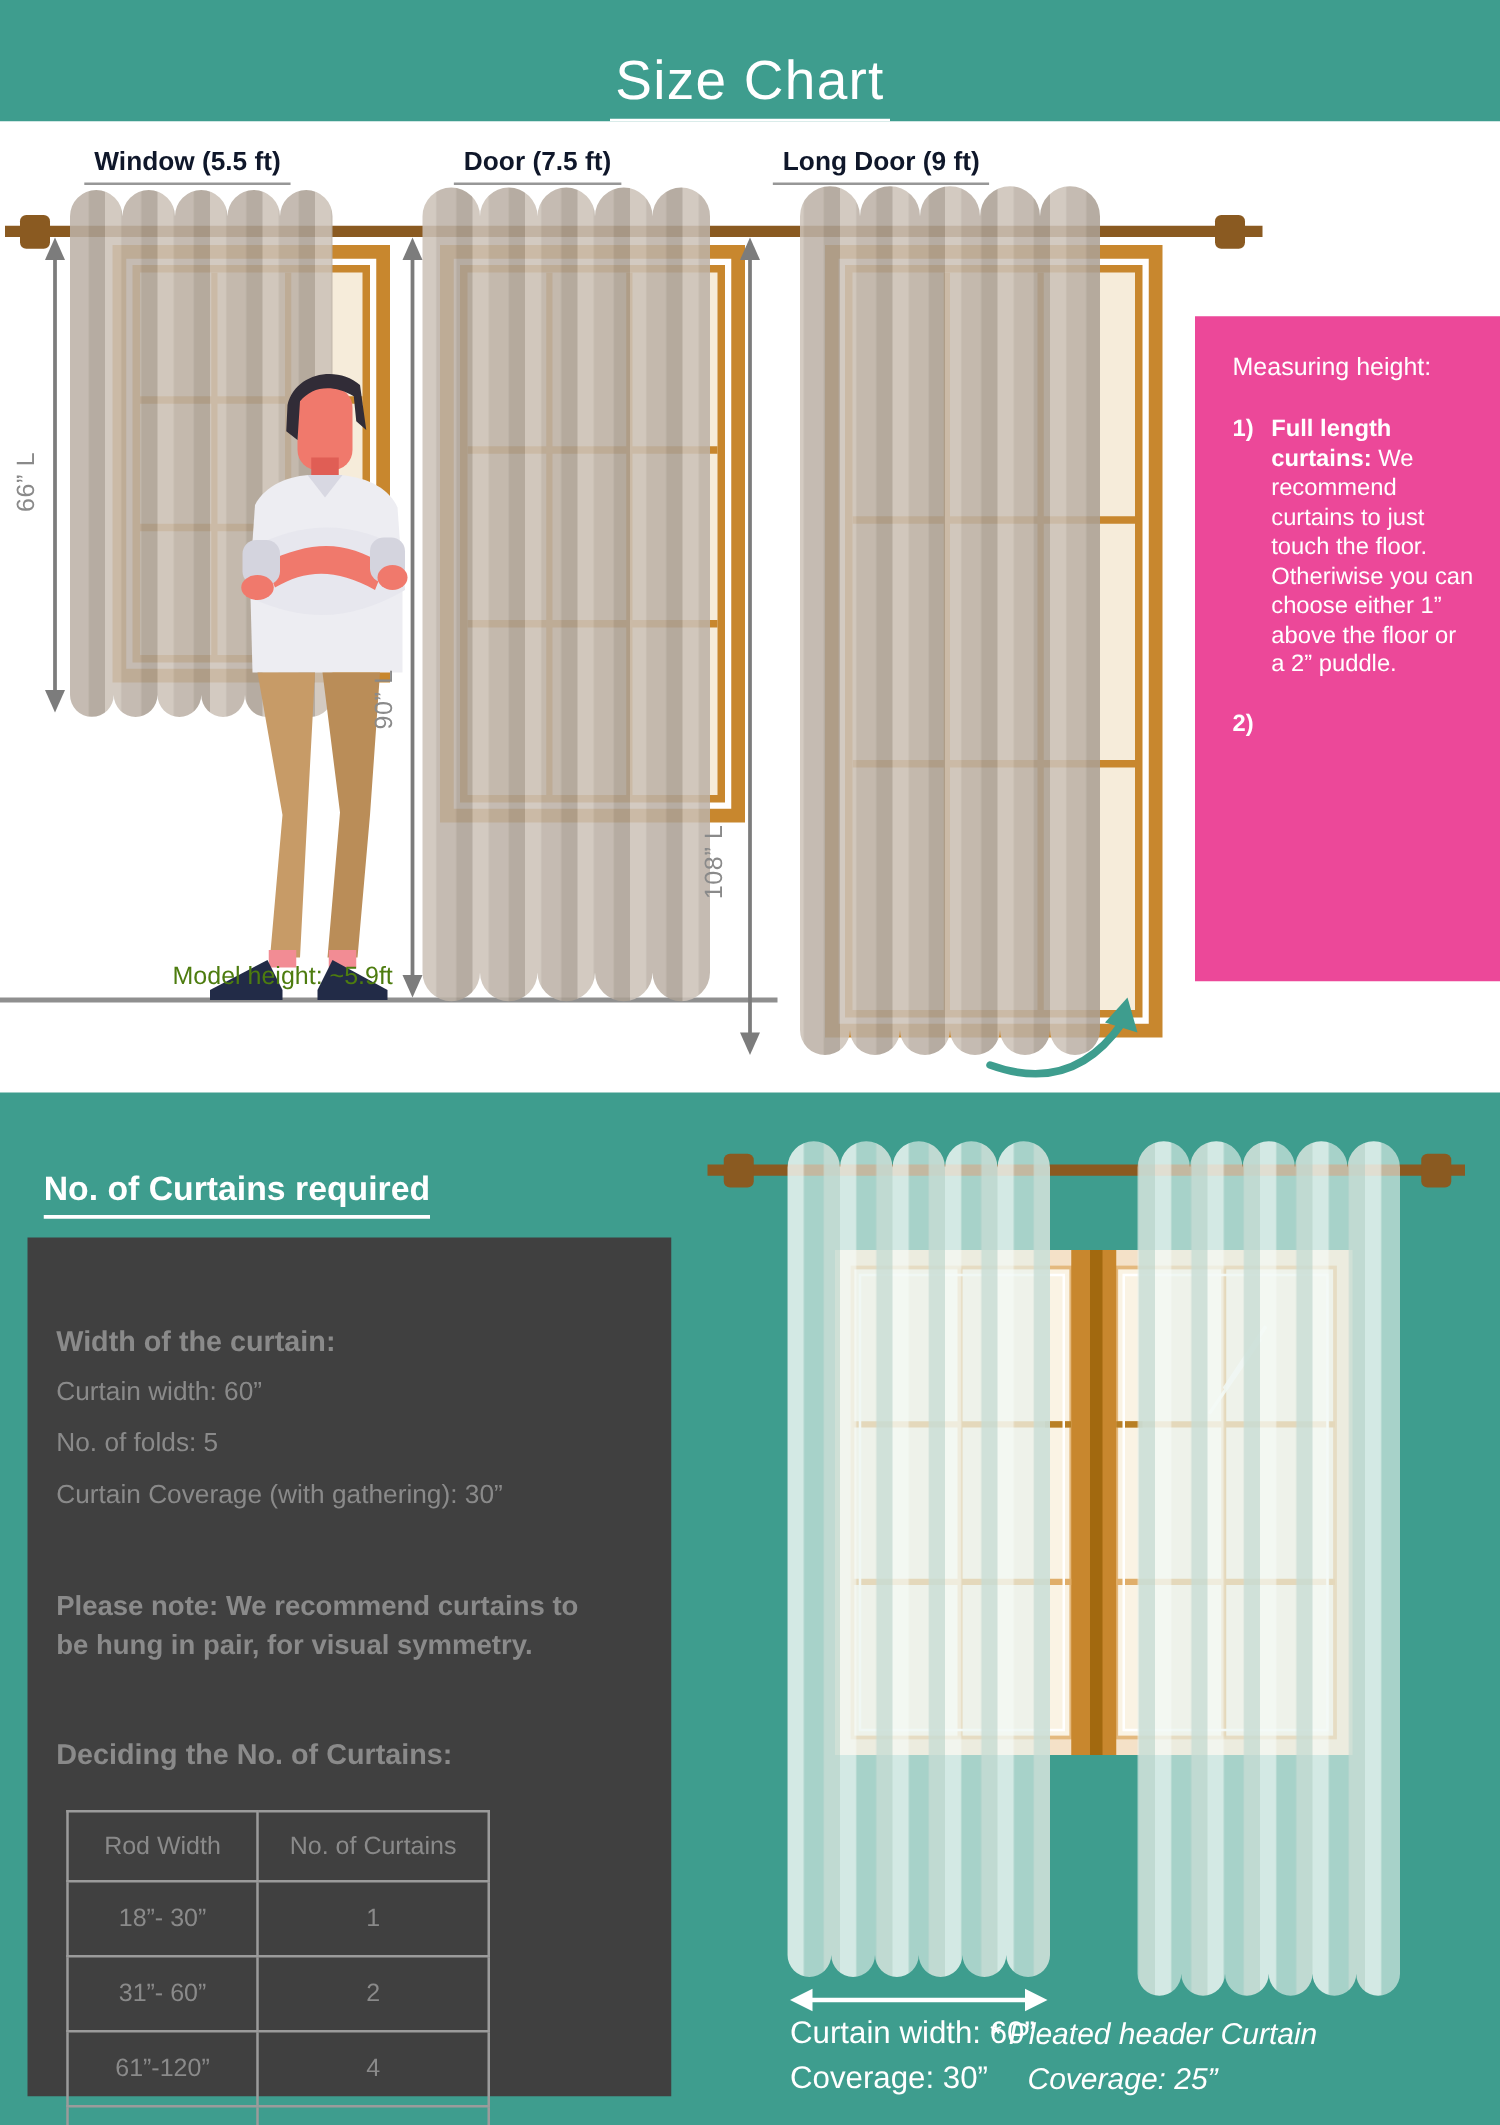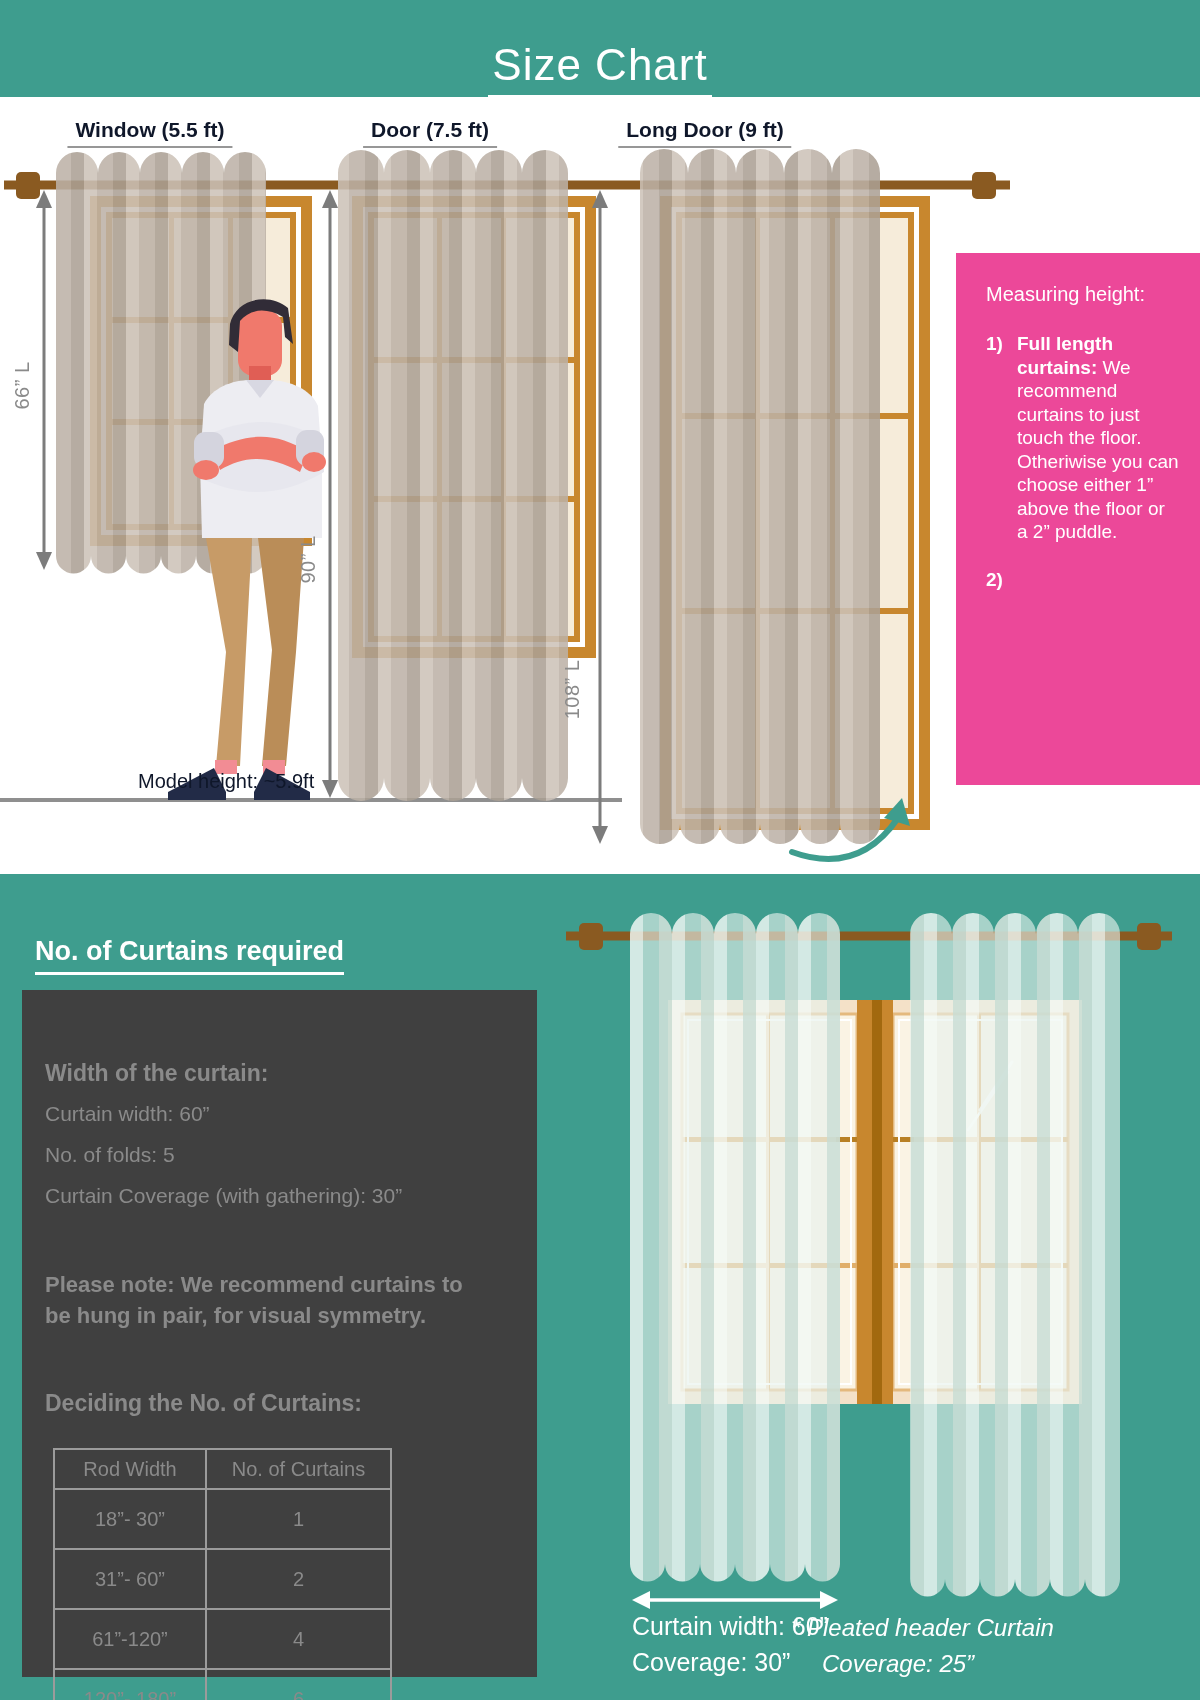--- a/index.html
+++ b/index.html
@@ -9,21 +9,21 @@
   
   .header { position:absolute; left:0; top:0; width:1200px; height:97px; background:#3E9D8E; display:flex; align-items:flex-end; justify-content:center; }
   .title { font-size:44px; font-weight:400; color:#ffffff; letter-spacing:1px; border-bottom:2px solid #ffffff; padding:0 4px 5px; }
 
   
   .col-label { position:absolute; top:118px; transform:translateX(-50%); font-size:21px; font-weight:bold; color:#0f172a; border-bottom:2px solid #979797; padding:0 8px 4px; white-space:nowrap; z-index:4; }
 
   svg.layer { position:absolute; left:0; z-index:1; }
 
   .vlabel { position:absolute; width:80px; text-align:center; transform:rotate(-90deg); font-size:20px; color:#8A8A8A; letter-spacing:0.5px; z-index:4; white-space:nowrap; }
-  .model-caption { position:absolute; left:138px; top:770px; font-size:20px; color:#0f172a; z-index:4; }
+  .model-caption { position:absolute; left:138px; top:770px; font-size:20px; color:#4d7c0f; z-index:4; }
 
   
   .info-box { position:absolute; left:956px; top:253px; width:244px; height:532px; background:#ec4899; color:#ffffff; padding:30px 20px 20px 30px; z-index:5; }
   .info-box .mh-title { font-size:20px; margin-bottom:26px; }
   .mh-item { display:flex; gap:9px; margin-bottom:24px; font-size:19px; line-height:1.24; }
   .mh-num { font-weight:bold; width:22px; flex:none; }
   .mh-bold-block { font-weight:bold; display:block; width:100px; }
 
   
   .bottom-section { position:absolute; left:0; top:874px; width:1200px; height:826px; background:#3E9D8E; z-index:0; }
@@ -33,21 +33,21 @@
   .panel .p-abs { position:absolute; color:#8A8A8A; }
   .p-bold { font-weight:bold; color:#7E7E7E; }
   .p-title { left:23px; top:70px; font-size:23px; }
   .p-line1 { left:23px; top:112px; font-size:21px; }
   .p-line2 { left:23px; top:153px; font-size:21px; }
   .p-line3 { left:23px; top:194px; font-size:21px; }
   .p-note  { left:23px; top:280px; font-size:22px; width:440px; line-height:1.4; }
   .p-table-title { left:23px; top:400px; font-size:23px; }
   .count-table { position:absolute; left:31px; top:458px; border-collapse:collapse; color:#8A8A8A; font-size:20px; }
   .count-table th, .count-table td { border:2px solid #9B9B9B; text-align:center; font-weight:normal; }
-  .count-table th { width:152px; height:40px;border-radius:11px; }
+  .count-table th { width:152px; height:56px;border-radius:11px; }
   .count-table th + th { width:185px; }
   .count-table td { height:60px; }
 
   
   .b-label { position:absolute; color:#ffffff; font-size:25px; z-index:4; }
   .b-note  { position:absolute; color:#ffffff; font-size:24px; font-style:italic; z-index:4; }
 </style>
 </head>
 <body>
 

